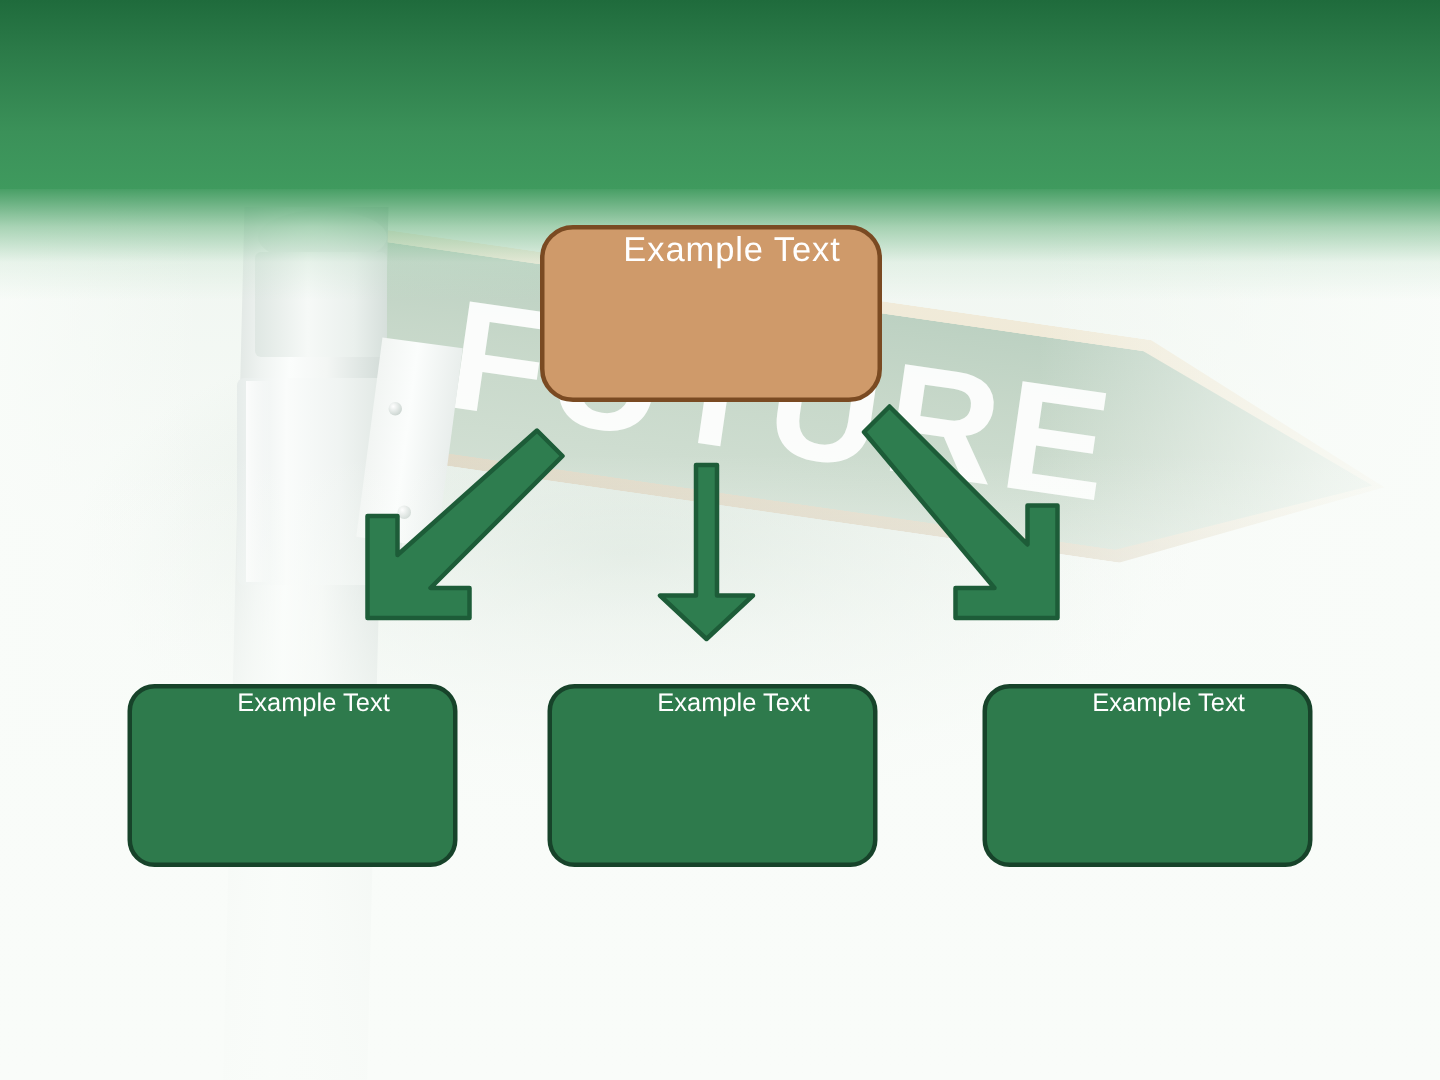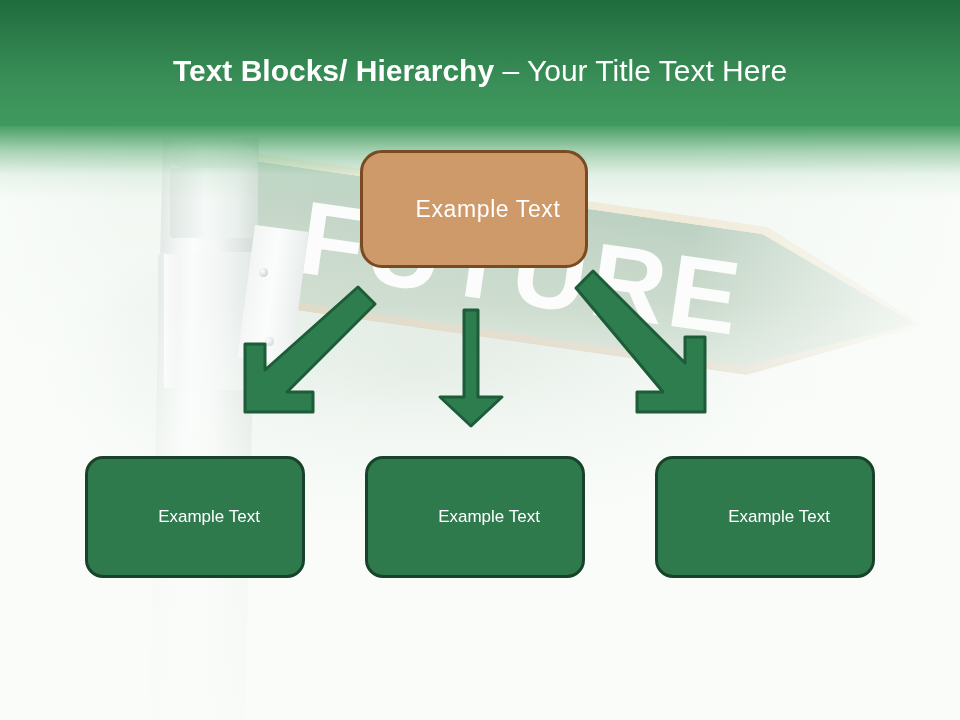--- a/index.html
+++ b/index.html
@@ -177,21 +177,20 @@
     left: 0; top: 0;
     width: 960px; height: 720px;
     pointer-events: none;
   }
 
   
   .node {
     position: absolute;
     box-sizing: border-box;
     display: flex;
-    align-items: center;
     justify-content: center;
     text-align: center;
     color: #ffffff;
     padding-left: 28px;
   }
   .node-top {
     left: 360px; top: 150px;
     width: 228px; height: 118px;
     background: #cf9a6a;
     border: 3px solid #7a4a22;
@@ -230,21 +229,20 @@
     <div class="pole-bracket"></div>
     <div class="plate"></div>
     <div class="screw s1"></div>
     <div class="screw s2"></div>
 
     <div class="photo-fade"></div>
   </div>
 
   <div class="header-band"></div>
   <div class="header-fade"></div>
-  <div class="title"><span class="t-strong">Text Blocks/ Hierarchy</span><span class="t-rest"> – </span><span class="t-rest">Your Title Text Here</span></div>
 
   <svg class="arrows" viewBox="0 0 960 720">
 
     <polygon fill="#2e7d4f" stroke="#1d5c38" stroke-width="3" stroke-linejoin="round" points="358,287 375,304 287,392 313,392 313,412 245,412 245,344 265,344 265,370 "></polygon>
 
     <polygon fill="#2e7d4f" stroke="#1d5c38" stroke-width="3" stroke-linejoin="round" points="464,310 478,310 478,397 502,397 471,426 440,397 464,397 "></polygon>
 
     <polygon fill="#2e7d4f" stroke="#1d5c38" stroke-width="3" stroke-linejoin="round" points="576,288 593,271 685,363 685,337 705,337 705,412 637,412 637,392 663,392 "></polygon>
   </svg>
 

